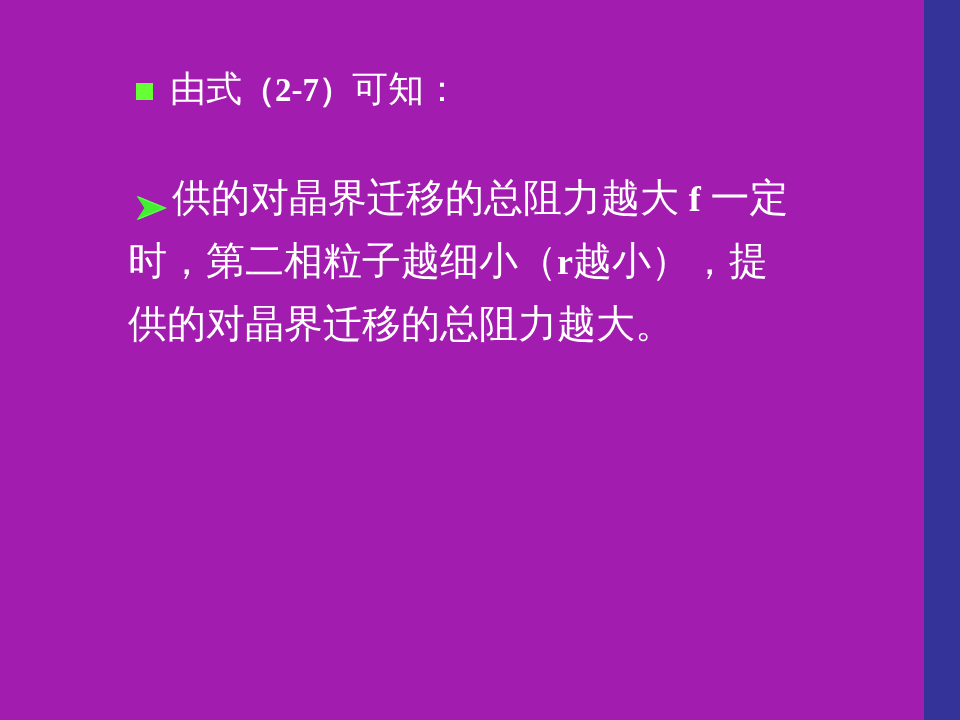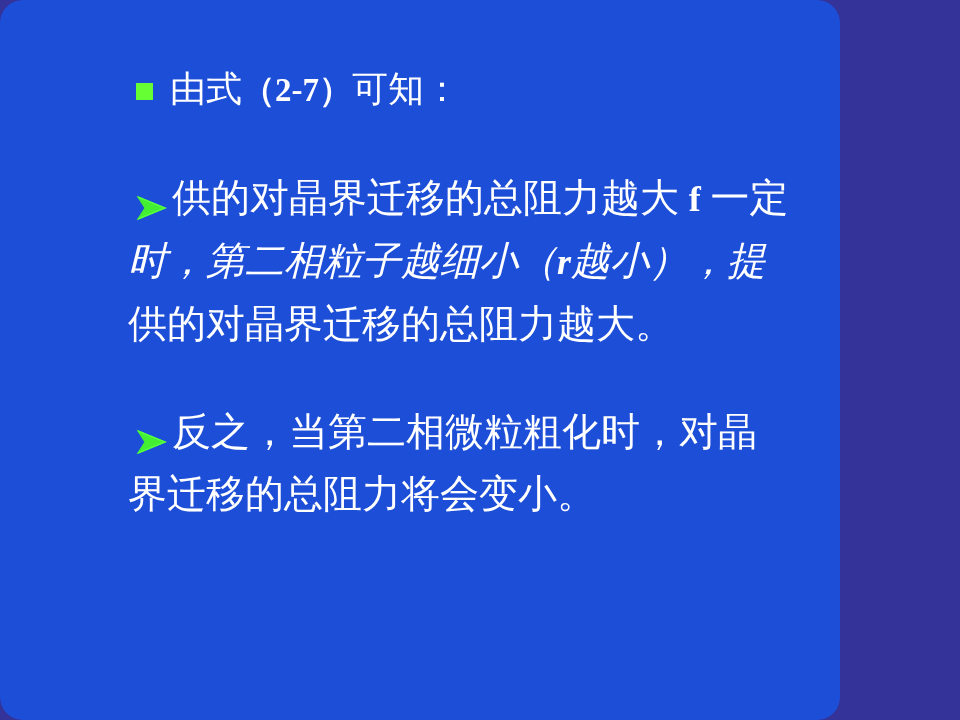--- a/index.html
+++ b/index.html
@@ -9,25 +9,24 @@
     height: 720px;
     overflow: hidden;
   }
   body {
     background: #333399;
     font-family: "Liberation Serif", "DejaVu Serif", serif;
   }
 
   #slide {
     position: relative;
-    width: 840px;
+    width: 924px;
     height: 720px;
-    background: #1d4ed8;
+    background: #a21caf;
     box-sizing: border-box;
-    border-radius: 23px;
   }
 
   .content-body {
     position: absolute;
     left: 128px;
     top: 66px;
     width: 790px;
   }
 
   
@@ -111,32 +110,20 @@
 
     <div class="para">
       <span class="arrow-bullet">
         <svg viewBox="0 0 34 34" width="34" height="34" aria-hidden="true">
           <polygon points="4,6 31,17 4,28 11,17" fill="#44ee33" stroke="#44ee33" stroke-width="1.2"></polygon>
           <polyline points="4,6 31,17 4,28" fill="none" stroke="#55ff44" stroke-width="1.4"></polyline>
         </svg>
       </span>
       <span class="ptext">
         <span class="line flush"><span>供的对晶界迁移的总阻力越大 </span><span class="latin-inline">f</span><span> 一定</span></span>
-        <span class="line" style="padding-left:0;margin-left:-44px;font-style:italic;"><span>时，第二相粒子越细小（</span><span class="latin-inline">r</span><span>越小），提</span></span>
+        <span class="line" style="padding-left:0;margin-left:-44px;"><span>时，第二相粒子越细小（</span><span class="latin-inline">r</span><span>越小），提</span></span>
         <span class="line" style="padding-left:0;margin-left:-44px;"><span>供的对晶界迁移的总阻力越大。</span></span>
       </span>
     </div>
 
-    <div class="para">
-      <span class="arrow-bullet">
-        <svg viewBox="0 0 34 34" width="34" height="34" aria-hidden="true">
-          <polygon points="4,6 31,17 4,28 11,17" fill="#44ee33" stroke="#44ee33" stroke-width="1.2"></polygon>
-          <polyline points="4,6 31,17 4,28" fill="none" stroke="#55ff44" stroke-width="1.4"></polyline>
-        </svg>
-      </span>
-      <span class="ptext">
-        <span class="line flush"><span>反之，当第二相微粒粗化时，对晶</span></span>
-        <span class="line" style="padding-left:0;margin-left:-44px;"><span>界迁移的总阻力将会变小。</span></span>
-      </span>
-    </div>
 
   </div>
 </div>
 
 </body></html>

